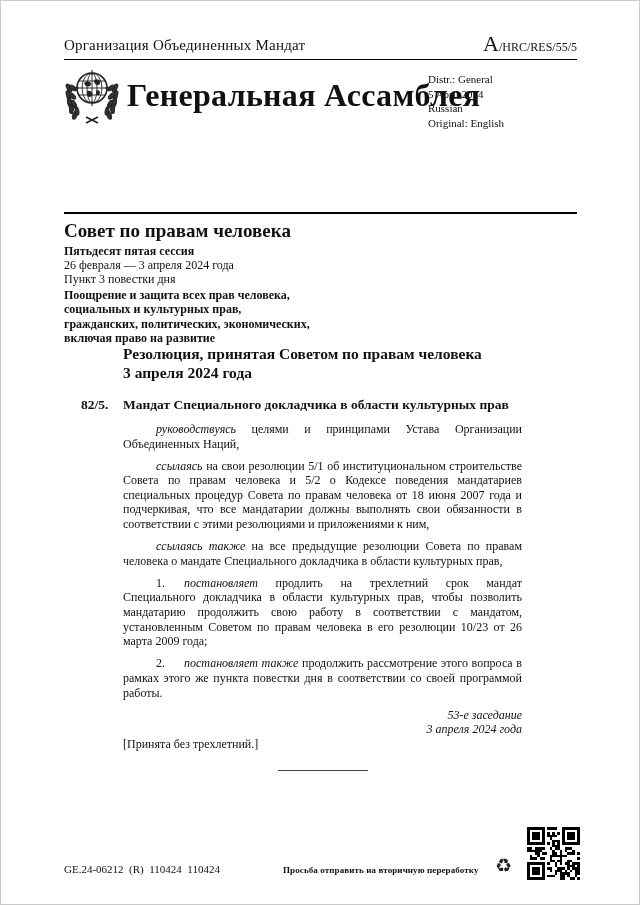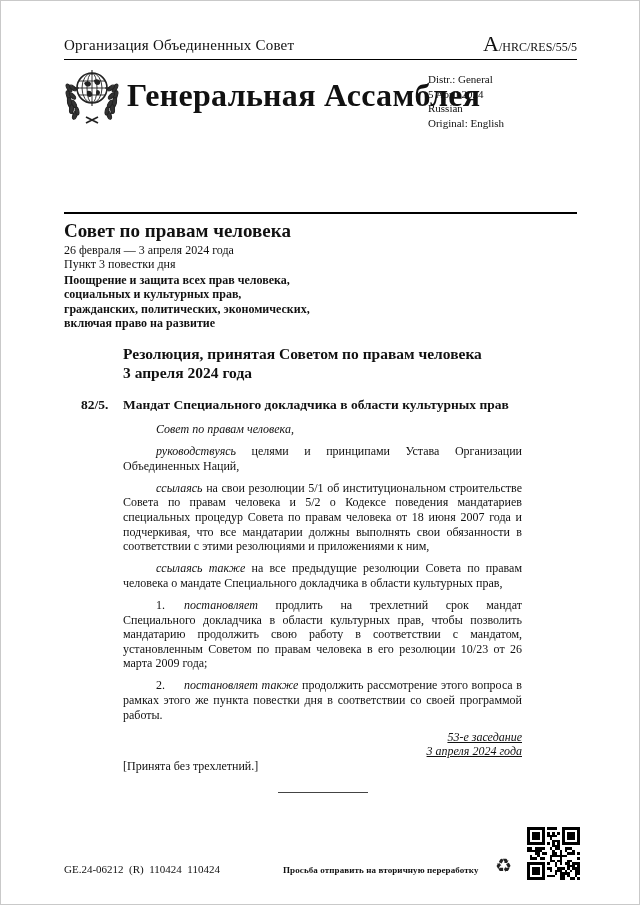--- a/index.html
+++ b/index.html
@@ -57,21 +57,21 @@
   .res-num { position:absolute; left:0; top:0; font-size:13.5px; font-weight:bold; }
   .res-subject { position:absolute; left:42px; top:0; font-size:13.5px; font-weight:bold; }
   
   .doc-body {
     position:absolute; left:122px; top:421px; width:399px;
     font-size:12px; line-height:14.6px; text-align:justify;
   }
   .doc-body p { text-indent:33px; margin:0 0 7.5px 0; }
   .lead-italic { font-style:italic; }
   .tab { display:inline-block; width:19px; }
-  .closing { text-align:right; font-style:italic; margin-top:1px;text-decoration:underline; }
+  .closing { text-align:right; font-style:italic; margin-top:1px; }
   .adoption { margin-top:8px; text-indent:0 !important; }
   .end-sep {
     width:90px; margin:19px auto 0 auto;
     border:none; border-top:1.2px solid #444; height:0;
   }
   
   .footer-code {
     position:absolute; left:63px; top:862px;
     font-size:11px; white-space:pre;
   }
@@ -84,21 +84,21 @@
     font-family:"DejaVu Sans", sans-serif;
     font-size:19px; font-weight:normal; color:#222;
   }
   .qr { position:absolute; left:526px; top:826px; }
 </style>
 </head>
 <body>
 
 <div class="page">
 
-  <div class="org-name">Организация Объединенных Совет</div>
+  <div class="org-name">Организация Объединенных Мандат</div>
   <div class="doc-symbol">
     <span class="big">A</span><span class="small">/HRC/RES/55/5</span>
   </div>
   <div class="rule-top"></div>
 
   <div class="emblem">
     <svg width="56" height="62" viewBox="0 0 56 62">
       <defs>
         <clipPath id="globeclip">
             <circle cx="28" cy="25" r="15"></circle>
@@ -163,20 +163,21 @@
     <div>Distr.: General</div>
     <div>5 April 2024</div>
     <div>Russian</div>
     <div>Original: English</div>
   </div>
 
   <div class="rule-thick"></div>
 
   <div class="session-block">
     <div class="session-council">Совет по правам человека</div>
+    <div class="session-name">Пятьдесят пятая сессия</div>
     <div class="session-line">26 февраля — 3 апреля 2024 года</div>
     <div class="session-line">Пункт 3 повестки дня</div>
     <div class="agenda-title">
       <div>Поощрение и защита всех прав человека,</div>
       <div>социальных и культурных прав,</div>
       <div>гражданских, политических, экономических,</div>
       <div>включая право на развитие</div>
     </div>
   </div>
 
@@ -184,21 +185,20 @@
     <div>Резолюция, принятая Советом по правам человека</div>
     <div>3 апреля 2024 года</div>
   </div>
 
   <div class="res-number-row">
     <span class="res-num">82/5.</span>
     <span class="res-subject">Мандат Специального докладчика в области культурных прав</span>
   </div>
 
   <div class="doc-body">
-    <p><span class="lead-italic">Совет по правам человека,</span></p>
 
     <p><span class="lead-italic">руководствуясь</span><span> целями и принципами Устава Организации Объединенных Наций,</span></p>
 
     <p><span class="lead-italic">ссылаясь</span><span> на свои резолюции 5/1 об институциональном строительстве Совета по правам человека и 5/2 о Кодексе поведения мандатариев специальных процедур Совета по правам человека от 18 июня 2007 года и подчеркивая, что все мандатарии должны выполнять свои обязанности в соответствии с этими резолюциями и приложениями к ним,</span></p>
 
     <p><span class="lead-italic">ссылаясь также</span><span> на все предыдущие резолюции Совета по правам человека о мандате Специального докладчика в области культурных прав,</span></p>
 
     <p><span>1.</span><span class="tab"></span><span class="lead-italic">постановляет</span><span> продлить на трехлетний срок мандат Специального докладчика в области культурных прав, чтобы позволить мандатарию продолжить свою работу в соответствии с мандатом, установленным Советом по правам человека в его резолюции 10/23 от 26 марта 2009 года;</span></p>
 
     <p><span>2.</span><span class="tab"></span><span class="lead-italic">постановляет также</span><span> продолжить рассмотрение этого вопроса в рамках этого же пункта повестки дня в соответствии со своей программой работы.</span></p>

